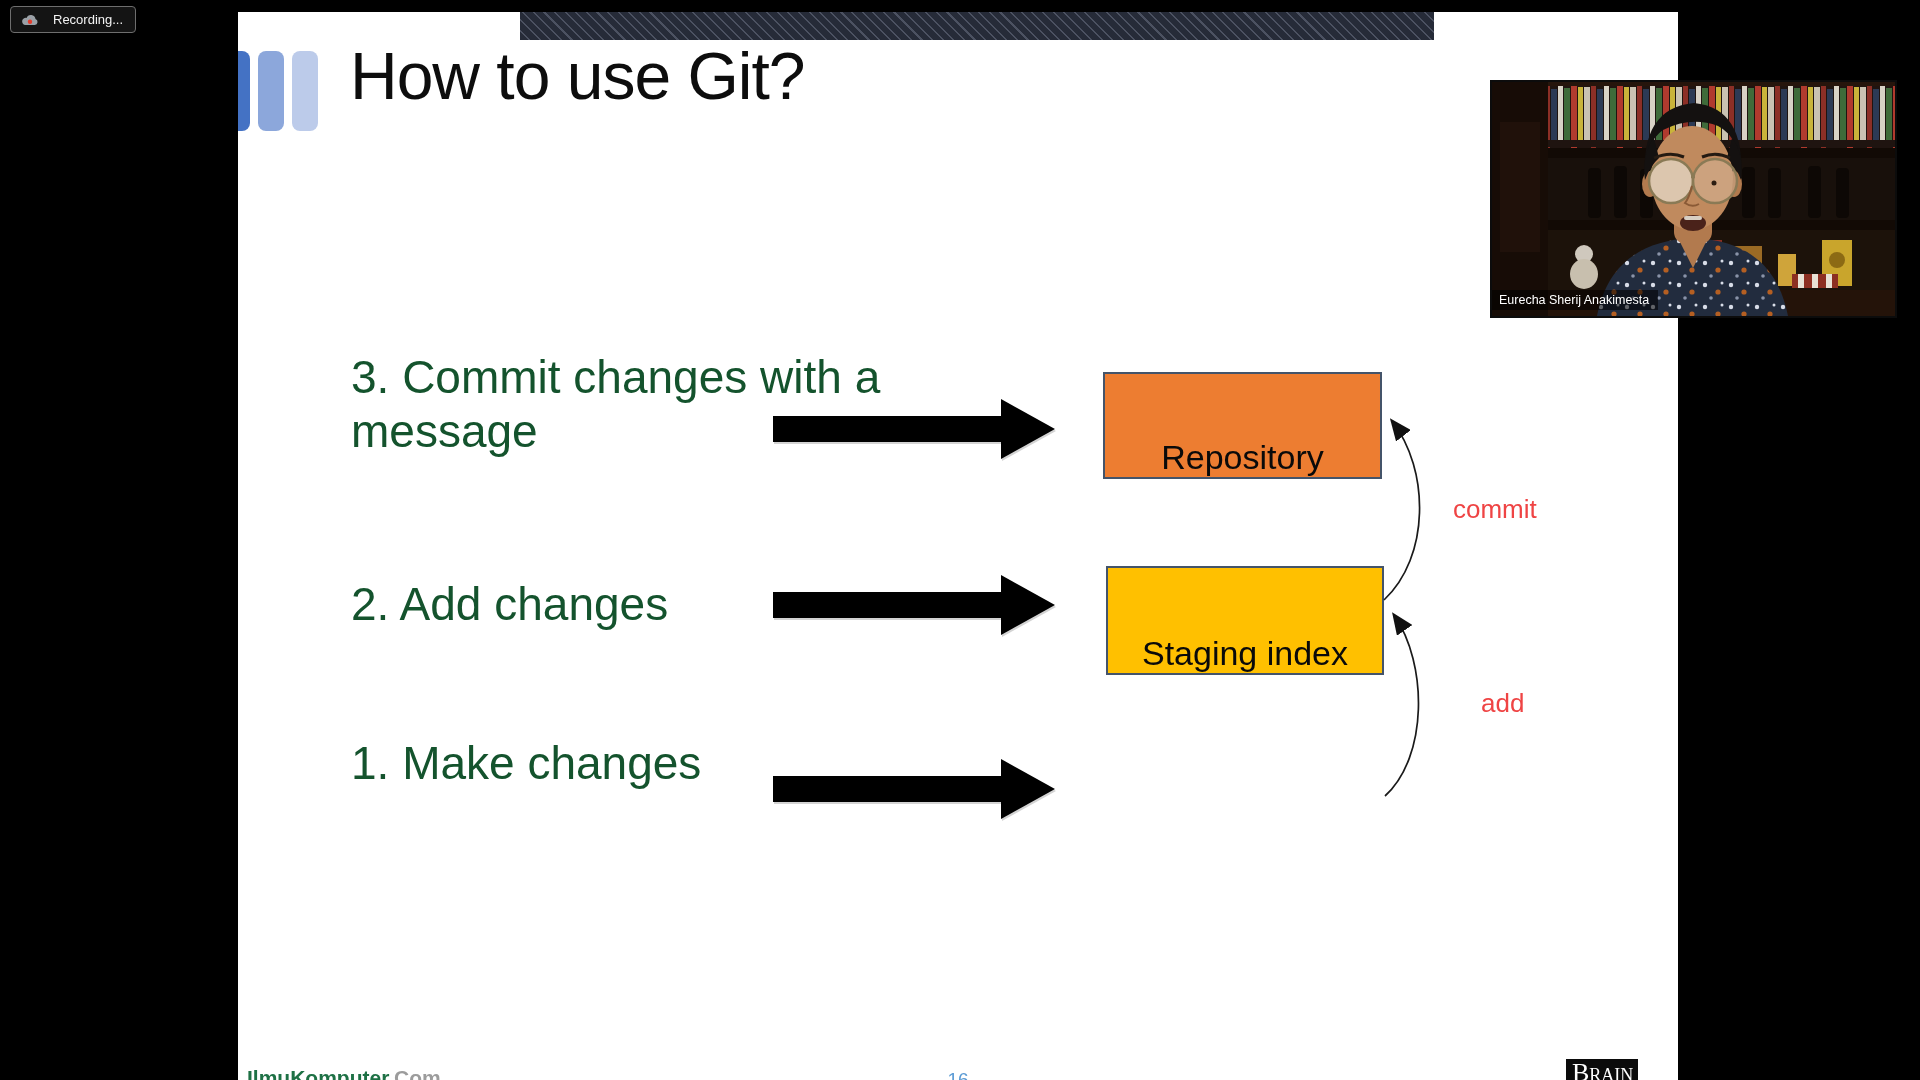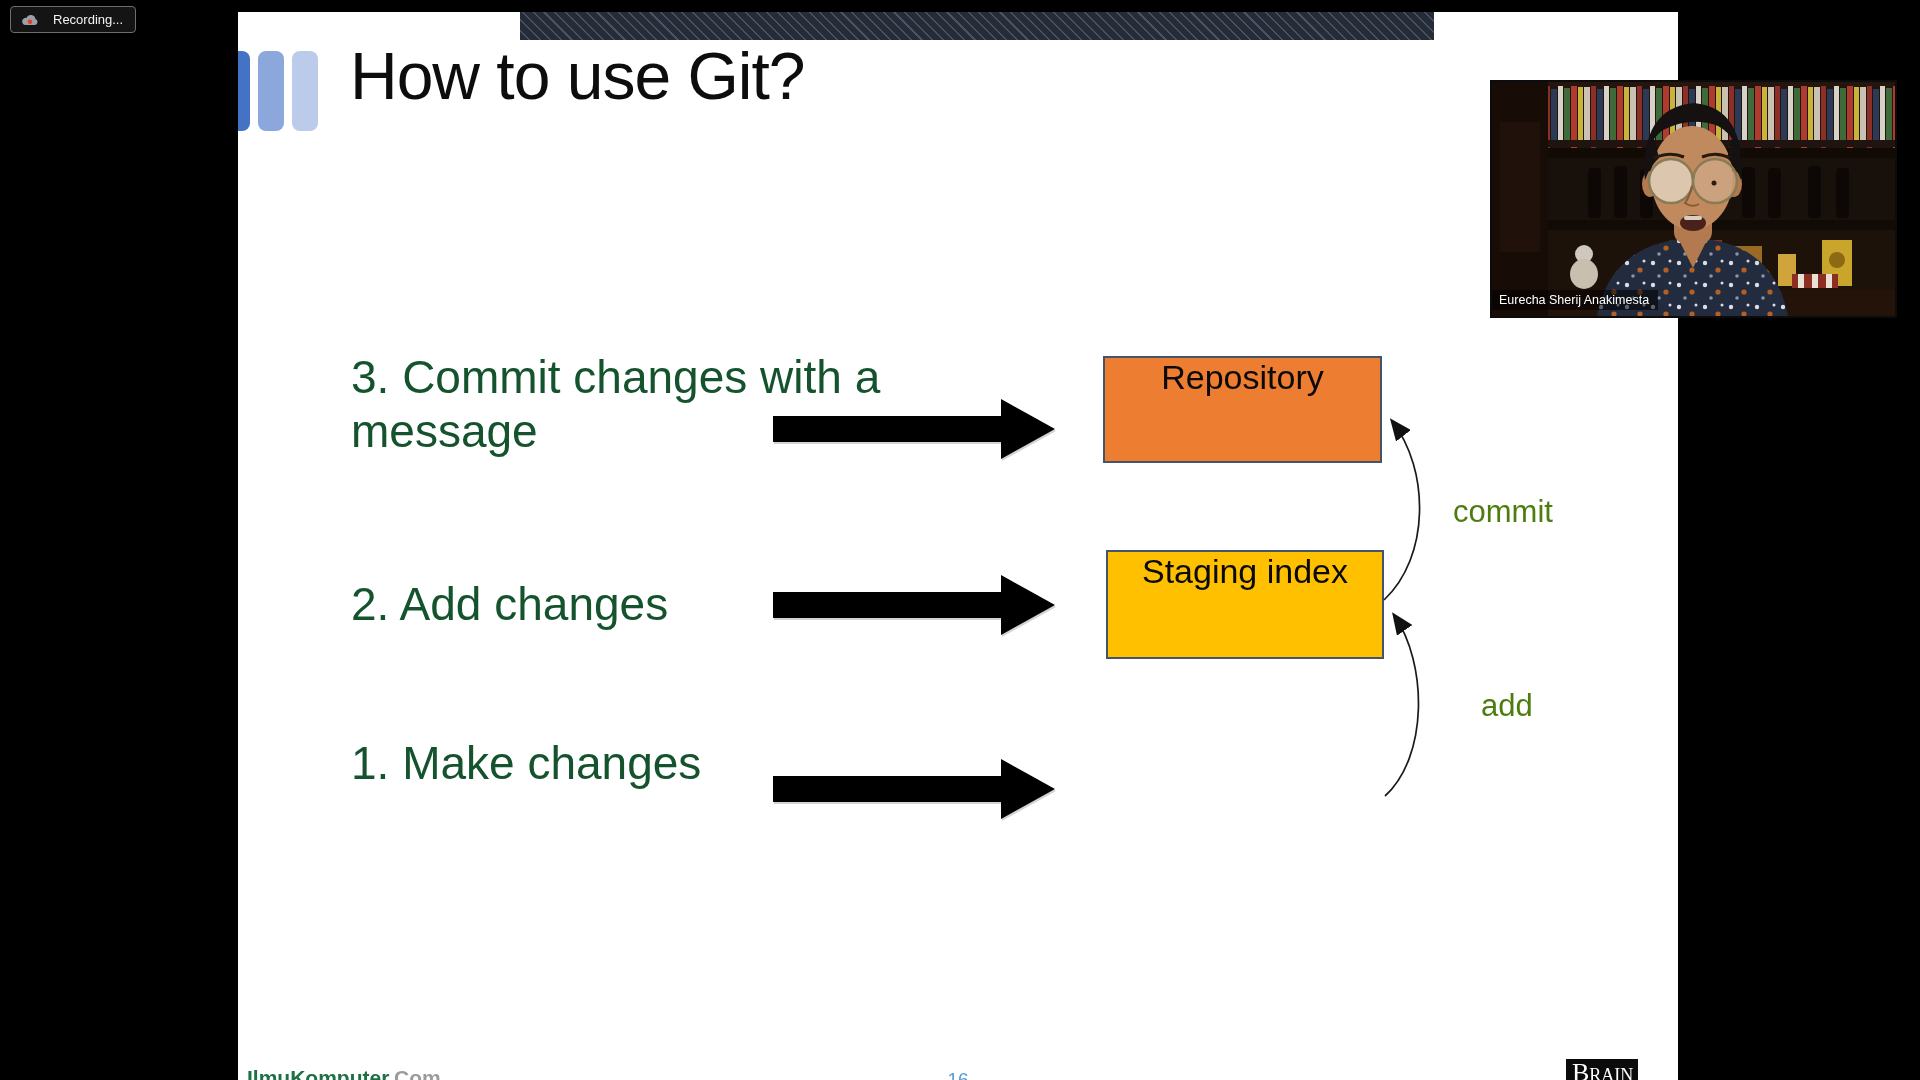--- a/index.html
+++ b/index.html
@@ -55,31 +55,31 @@
   }
   .big-arrow .head{
     position:absolute;left:228px;top:0;width:0;height:0;
     border-top:30px solid transparent;
     border-bottom:30px solid transparent;
     border-left:54px solid #000;
   }
 
   
   .flow-box{
-    position:absolute;display:flex;align-items:flex-start;justify-content:center;
+    position:absolute;display:flex;align-items:flex-end;justify-content:center;
     font-size:34px;color:#0a0a0a;
-    border:2px solid #44546A;box-sizing:border-box;
+    border:2px solid #44546A;box-sizing:border-box;margin-top:16px;
   }
   .box-repository{left:865px;top:344px;width:279px;height:107px;}
   .box-staging{left:868px;top:538px;width:278px;height:109px;}
   .box-working{left:869px;top:734px;width:278px;height:109px;border-color:#2F528F;}
 
   .curve-layer{position:absolute;left:0;top:0;width:1440px;height:1080px;pointer-events:none;}
 
-  .flow-label{position:absolute;font-size:31px;color:#4d7c0f;}
+  .flow-label{position:absolute;font-size:26px;color:#ef4444;}
   .label-commit{left:1215px;top:482px;}
   .label-add{left:1243px;top:676px;}
 
   
   .footer-left-logo{
     position:absolute;left:9px;top:1054px;
     font-size:21px;font-weight:bold;white-space:nowrap;
   }
   .footer-left-logo .lg-primary{color:#1E7145;}
   .footer-left-logo .lg-secondary{color:#9C9C9C;}

